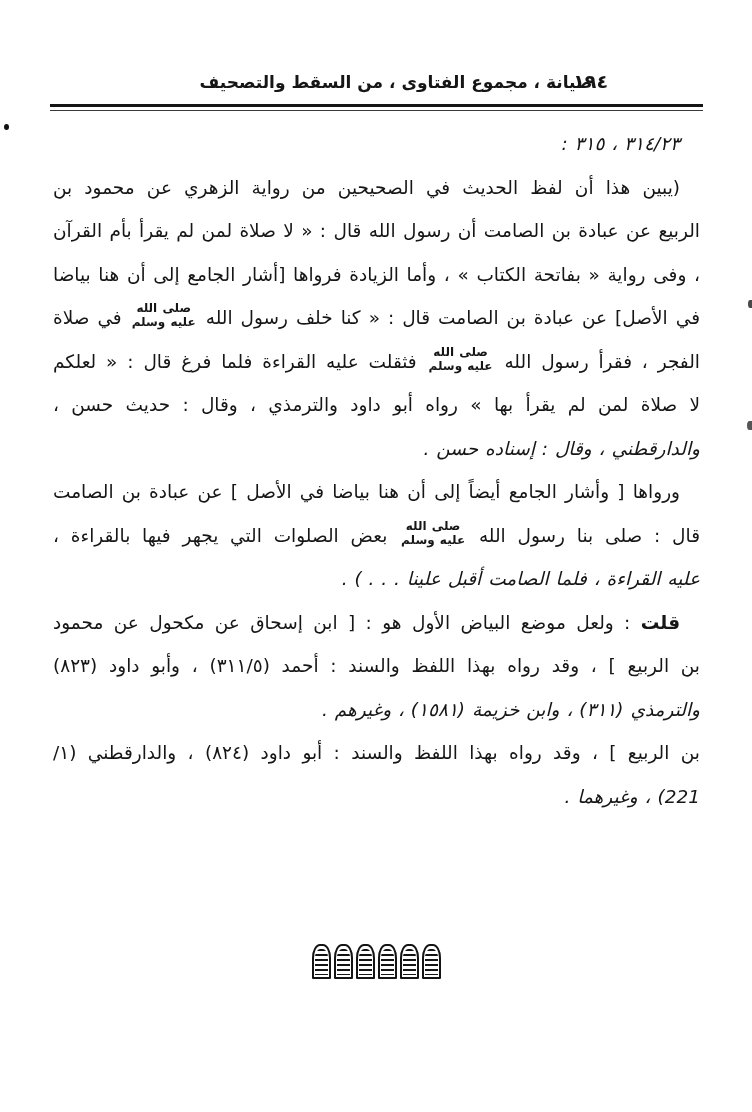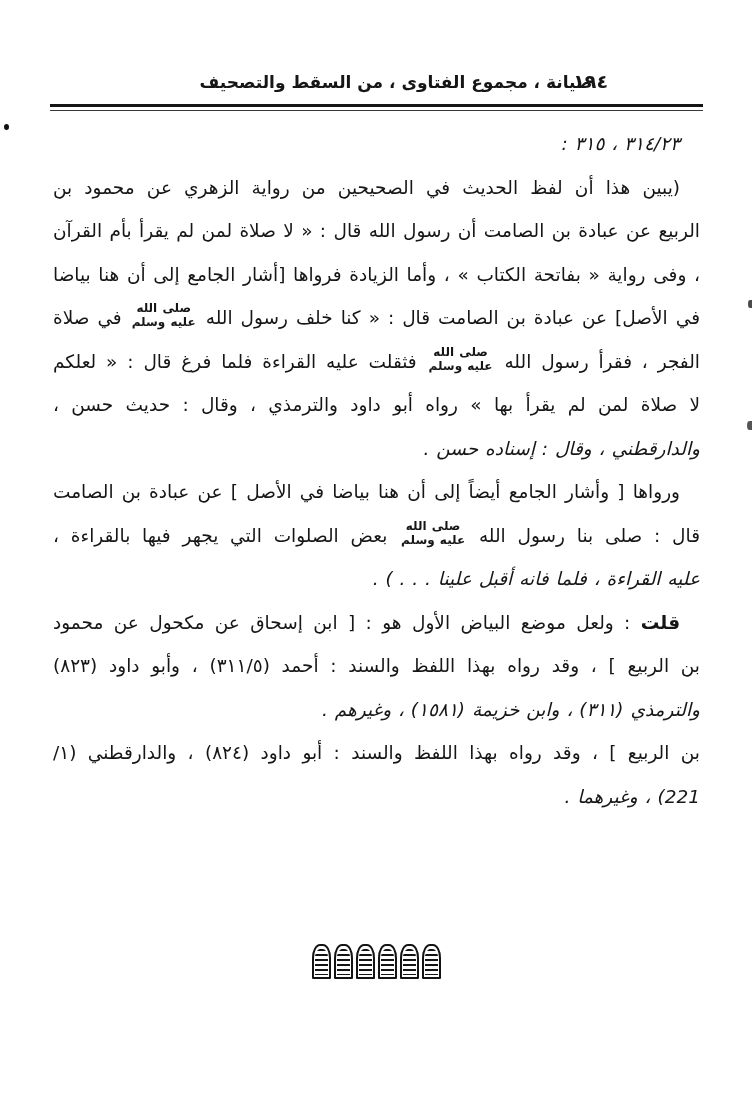--- a/index.html
+++ b/index.html
@@ -164,21 +164,21 @@
           <span>صلى الله</span>
           <span>عليه وسلم</span>
         </span> فثقلت عليه القراءة فلما فرغ قال : « لعلكم تقرأون</div>
       <div class="bline" dir="rtl">لا صلاة لمن لم يقرأ بها » رواه أبو داود والترمذي ، وقال : حديث حسن ،</div>
       <div class="bline end" dir="rtl">والدارقطني ، وقال : إسناده حسن .</div>
       <div class="bline indent" dir="rtl">ورواها [ وأشار الجامع أيضاً إلى أن هنا بياضا في الأصل ] عن عبادة بن الصامت</div>
       <div class="bline" dir="rtl">قال : صلى بنا رسول الله <span class="saw">
           <span>صلى الله</span>
           <span>عليه وسلم</span>
         </span> بعض الصلوات التي يجهر فيها بالقراءة ، فالتبست</div>
-      <div class="bline end" dir="rtl">عليه القراءة ، فلما فانه أقبل علينا . . . ) .</div>
+      <div class="bline end" dir="rtl">عليه القراءة ، فلما الصامت أقبل علينا . . . ) .</div>
       <div class="bline indent" dir="rtl"><b>قلت</b> : ولعل موضع البياض الأول هو : [ ابن إسحاق عن مكحول عن محمود</div>
       <div class="bline" dir="rtl">بن الربيع ] ، وقد رواه بهذا اللفظ والسند : أحمد (٣١١/٥) ، وأبو داود (٨٢٣)</div>
       <div class="bline end" dir="rtl">والترمذي (٣١١) ، وابن خزيمة (١٥٨١) ، وغيرهم .</div>
       <div class="bline" dir="rtl">بن الربيع ] ، وقد رواه بهذا اللفظ والسند : أبو داود (٨٢٤) ، والدارقطني (١/</div>
       <div class="bline end" dir="rtl">221) ، وغيرهما .</div>
     </main>
 
   <div class="ornaments" id="ornaments"><span class="ornament"></span><span class="ornament"></span><span class="ornament"></span><span class="ornament"></span><span class="ornament"></span><span class="ornament"></span></div>
 </div>
 

